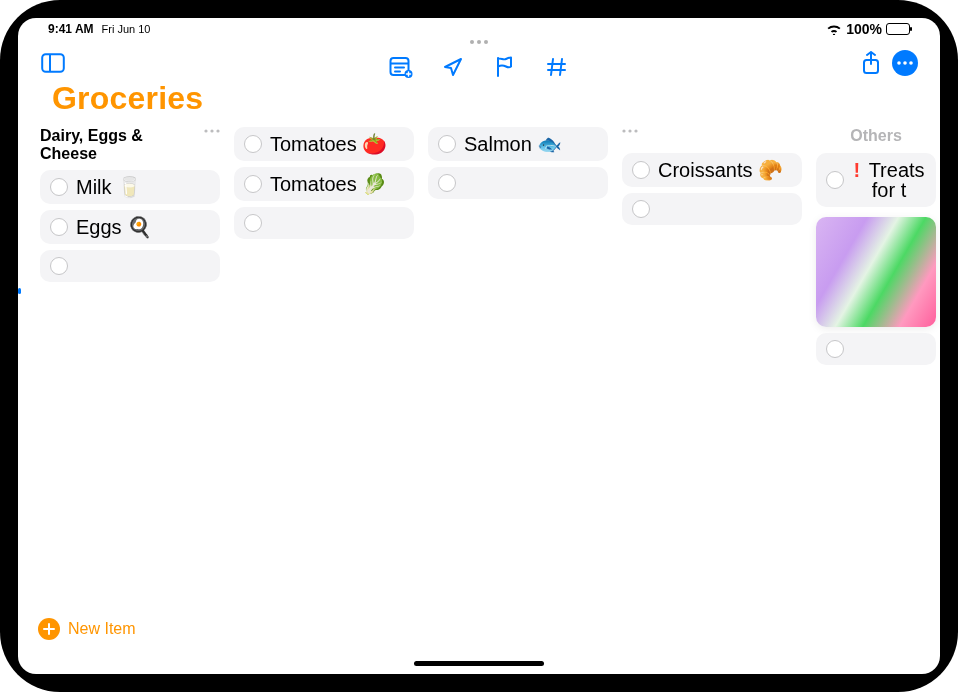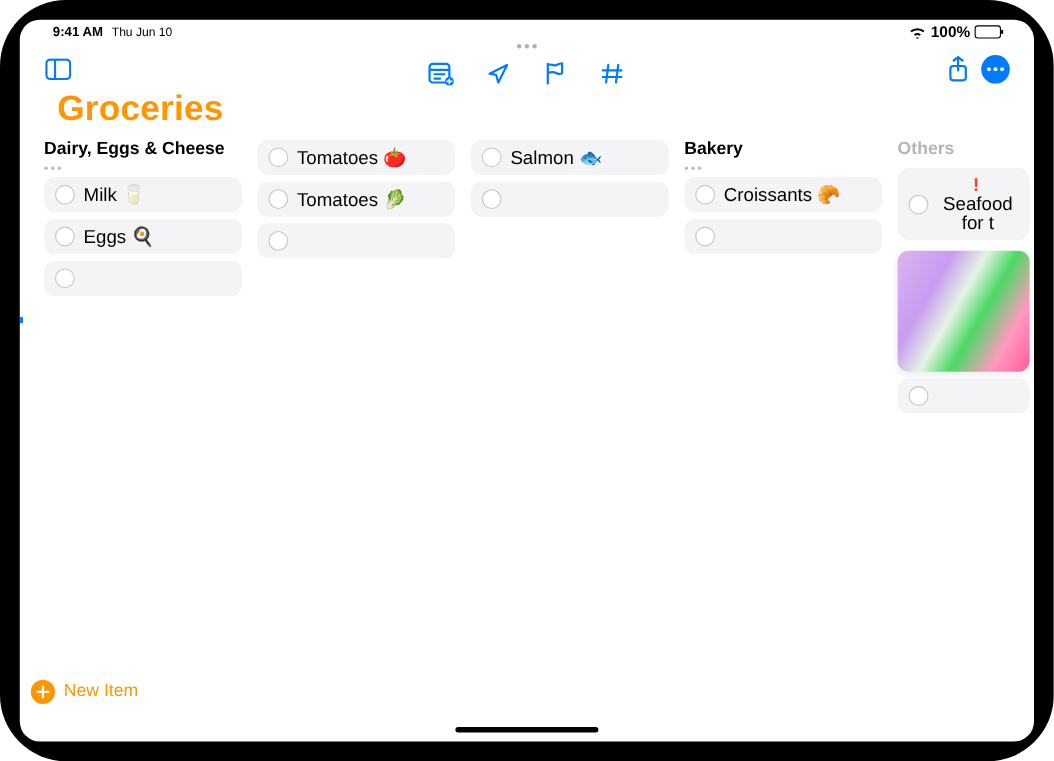--- a/index.html
+++ b/index.html
@@ -30,48 +30,48 @@
   .tb-icon svg { display: block; }
   .more-circle { width: 26px; height: 26px; border-radius: 13px; background: #007aff; display: flex; align-items:center; justify-content:center; color:#fff;}
   .more-circle svg { display:block; }
 
   .title-row { padding: 0 28px 6px 22px; margin-left: 12px; }
   .list-title { color: #ff9500; font-size: 32px; font-weight: 700; letter-spacing: 0.2px; }
 
   .columns { display: flex; flex: 1; overflow: hidden; padding: 4px 0 0 22px; gap: 14px; }
   .column { width: 180px; flex-shrink: 0; display: flex; flex-direction: column; gap: 6px; }
   .column:last-child { width: 120px; text-align: center; }
-  .col-header { display: flex; align-items: flex-start; gap: 4px; min-height: 20px; flex-direction: column; }
+  .col-header { display: flex; align-items: flex-start; gap: 4px; min-height: 20px; }
   .col-title { font-size: 16px; font-weight: 700; color: #000; line-height: 1.15; flex: 1; }
   .col-title.dimmed { color: #b5b5b7; }
   .col-more { color: #bcbcbe; padding-top: 2px; cursor: pointer; display: flex; }
 
   .item { display: flex; align-items: center; gap: 8px; background: #f4f4f6; border-radius: 10px; padding: 7px 10px; min-height: 32px; cursor: text; }
   .radio { width: 18px; height: 18px; border-radius: 9px; border: 1.5px solid #c6c6c8; background: #fff; flex-shrink: 0; cursor: pointer; }
-  .item-label { font-size: 17px; color: #000; line-height: 1; }
+  .item-label { font-size: 20px; color: #000; line-height: 1; }
   .priority-bang { color: #ff3b30; font-weight: 600; margin-right: 3px; }
   .thumb { width: 100%; height: 110px; border-radius: 10px; margin-top: 4px; background: linear-gradient(120deg, #d9b5f2 0%, #c89cf0 28%, #e4f4e4 45%, #4cd964 60%, #ff99bf 80%, #ff5e9c 100%); box-shadow: 0 2px 8px rgba(0,0,0,0.08);}
 
-  .footer { position: absolute; left: 10px; bottom: 34px; display: flex; align-items: center; gap: 8px; color: #ff9500; cursor: pointer; font-size: 16px; font-weight: 500; }
+  .footer { position: absolute; left: 20px; bottom: 34px; display: flex; align-items: center; gap: 8px; color: #ff9500; cursor: pointer; font-size: 16px; font-weight: 500; }
   .plus-circle { width: 22px; height: 22px; border-radius: 11px; background: #ff9500; color: #fff; display: flex; align-items: center; justify-content: center; font-size: 18px; font-weight: 600; line-height: 1;}
 
   .home-indicator { position: absolute; bottom: 8px; left: 50%; transform: translateX(-50%); width: 130px; height: 5px; border-radius: 3px; background: #000; }
   .side-mark { position: absolute; left: 0; top: 270px; width: 3px; height: 6px; background: #007aff; border-radius: 2px;}
 </style>
 </head>
 <body>
 
 <div class="device-frame">
   <div class="screen">
     <div class="side-mark"></div>
 
     <div class="status-bar">
       <div class="status-left">
         <span>9:41 AM</span>
-        <span class="date">Thu Jun 10</span>
+        <span class="date">Fri Jun 10</span>
       </div>
       <div class="status-right">
         <span class="wifi-icon">
           <svg width="16" height="11" viewBox="0 0 16 11">
               <path d="M8 9.8a1.2 1.2 0 100 2.4 1.2 1.2 0 000-2.4zm-3.2-2.5a5 5 0 016.4 0l-1.3 1.3a3.2 3.2 0 00-3.8 0zM1.5 4a10 10 0 0113 0l-1.3 1.3a8.2 8.2 0 00-10.4 0z" fill="#000"></path>
             </svg>
         </span>
         <span>100%</span>
         <span class="battery-shell"><span class="battery-fill"></span></span>
       </div>
@@ -182,21 +182,20 @@
           <div class="item">
             <div class="radio"></div>
             <div class="item-label"><span>Salmon 🐟</span></div>
           </div>
           <div class="item empty">
             <div class="radio"></div>
           </div>
         </div>
         <div class="column">
           <div class="col-header">
-            <div class="col-title">Bakery</div>
             <div class="col-more">
               <svg width="16" height="4" viewBox="0 0 16 4">
                 <circle cx="2" cy="2" r="1.6" fill="#bcbcbe"></circle>
                 <circle cx="8" cy="2" r="1.6" fill="#bcbcbe"></circle>
                 <circle cx="14" cy="2" r="1.6" fill="#bcbcbe"></circle>
               </svg>
             </div>
           </div>
           <div class="item">
             <div class="radio"></div>
@@ -205,21 +204,21 @@
           <div class="item empty">
             <div class="radio"></div>
           </div>
         </div>
         <div class="column">
           <div class="col-header">
             <div class="col-title dimmed">Others</div>
           </div>
           <div class="item">
             <div class="radio"></div>
-            <div class="item-label"><span class="priority-bang">! </span><span>Seafood for t</span></div>
+            <div class="item-label"><span class="priority-bang">! </span><span>Treats for t</span></div>
           </div>
           <div class="thumb"></div>
           <div class="item empty">
             <div class="radio"></div>
           </div>
         </div>
       </div>
 
     <div class="footer">
       <span class="plus-circle">

